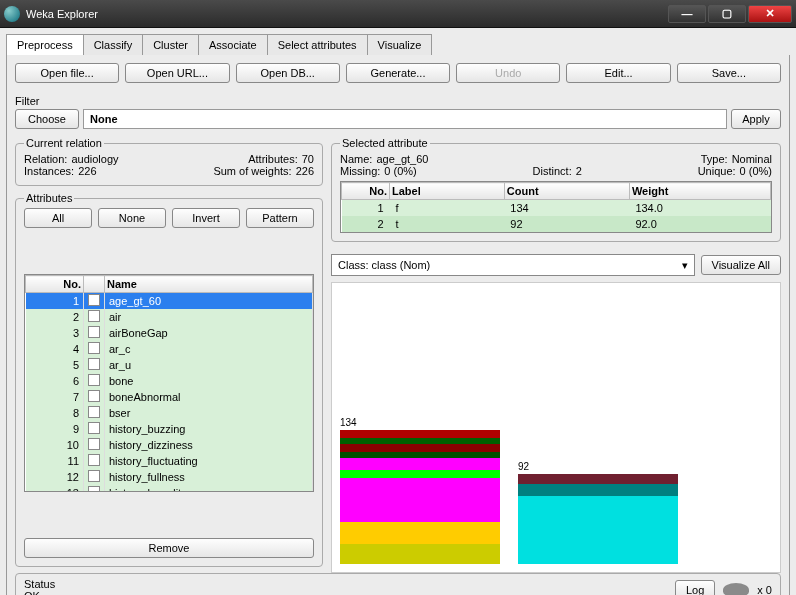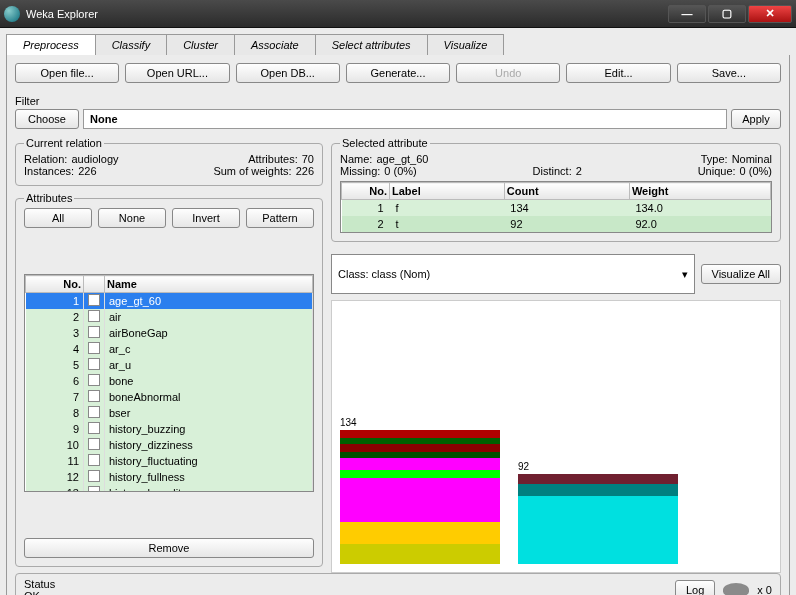--- a/index.html
+++ b/index.html
@@ -8,21 +8,21 @@
 .titlebar { height: 28px; background: linear-gradient(#4a4a4a, #2b2b2b); display: flex; align-items: center; padding: 0 4px; border-bottom: 1px solid #111; }
 .titlebar .appicon { width: 16px; height: 16px; border-radius: 50%; background: radial-gradient(circle at 30% 30%, #8cc, #0a6a7a); margin-right: 6px; }
 .titlebar .title { color: #fff; flex: 1; }
 .titlebar .winbtns { display: flex; }
 .winbtn { width: 38px; height: 18px; margin-left: 2px; display: flex; align-items: center; justify-content: center; color: #fff; font-weight: bold; border: 1px solid #555; border-radius: 2px; }
 .winbtn.min { background: linear-gradient(#555,#333); }
 .winbtn.max { background: linear-gradient(#555,#333); }
 .winbtn.close { background: linear-gradient(#e44,#a11); width: 44px; }
 
 .tabs { display: flex; margin: 6px 6px 0 6px; }
-.tab { padding: 4px 16px; border: 1px solid #999; background: #e8e8e8; border-bottom: none; margin-right: -1px; cursor: pointer; font-style: italic; }
+.tab { padding: 4px 10px; border: 1px solid #999; background: #e8e8e8; border-bottom: none; margin-right: -1px; cursor: pointer; }
 .tab.active { background: #fff; position: relative; z-index: 2; }
 
 .panel { background: #ececec; border: 1px solid #999; margin: 0 6px 6px 6px; padding: 8px; border-top: none; }
 
 .btnrow { display: flex; gap: 6px; margin-bottom: 12px; }
 .btn { padding: 3px 10px; background: linear-gradient(#fefefe,#e6e6e6); border: 1px solid #888; border-radius: 3px; text-align: center; cursor: pointer; }
 .btn.disabled { color: #aaa; }
 .btn.wide { flex: 1; }
 
 .grouplabel { margin: 2px 0; }
@@ -53,21 +53,21 @@
 .chkbox { width:12px; height:12px; border:1px solid #888; background:#fff; display:inline-block; }
 
 .valtable { border: 1px solid #888; background:#fff; }
 .valtable table { width:100%; border-collapse: collapse; }
 .valtable th { background: linear-gradient(#fefefe,#e6e6e6); border:1px solid #bbb; padding:2px; text-align:left; }
 .valtable td { padding:2px 6px; }
 .valtable tr.row { background:#d8f0d8; }
 .valtable tr.row:nth-child(2) { background:#c8e8c8; }
 
 .classrow { display:flex; gap:6px; margin-top:6px; align-items:center;}
-.classsel { flex:1; border:1px solid #888; padding:2px 6px; background:#fff; display:flex; justify-content:space-between; align-items:center; height:40px;}
+.classsel { flex:1; border:1px solid #888; padding:2px 6px; background:#fff; display:flex; justify-content:space-between; align-items:center; height:22px;}
 
 .vizarea { flex:1; background:#fff; border:1px solid #ccc; margin-top:6px; height:170px; padding:8px; display:flex; gap:18px; align-items:flex-end;}
 .bar { display:flex; flex-direction:column; align-items:center;}
 .bar .label { font-size:10px; margin-bottom:2px;}
 .stack { width:160px; display:flex; flex-direction:column;}
 .stripe { width:100%; }
 
 .statusbar { display:flex; justify-content:space-between; align-items:center; border:1px solid #aaa; border-radius:4px; padding:4px 8px;}
 .statusbar .right { display:flex; align-items:center; gap:8px;}
 .bird { width:26px; height:14px; background:#8a8a8a; border-radius:50% 50% 40% 40%; }

